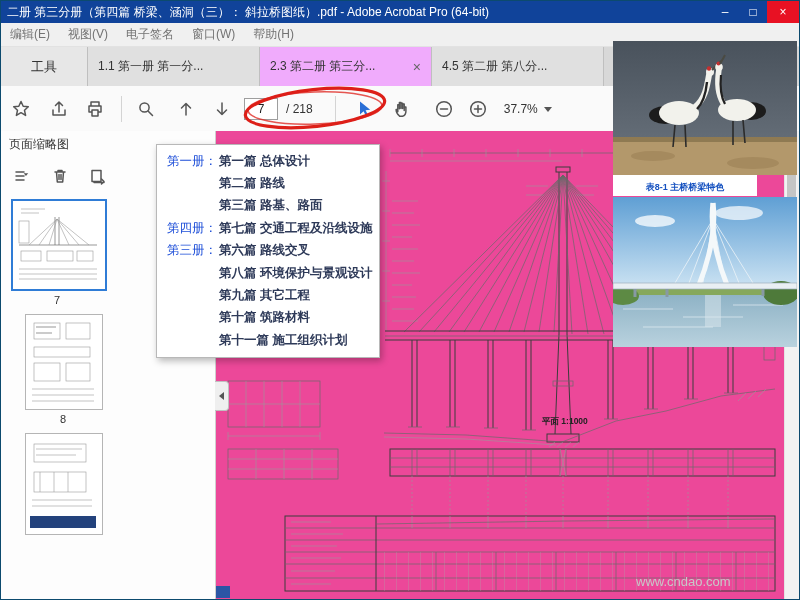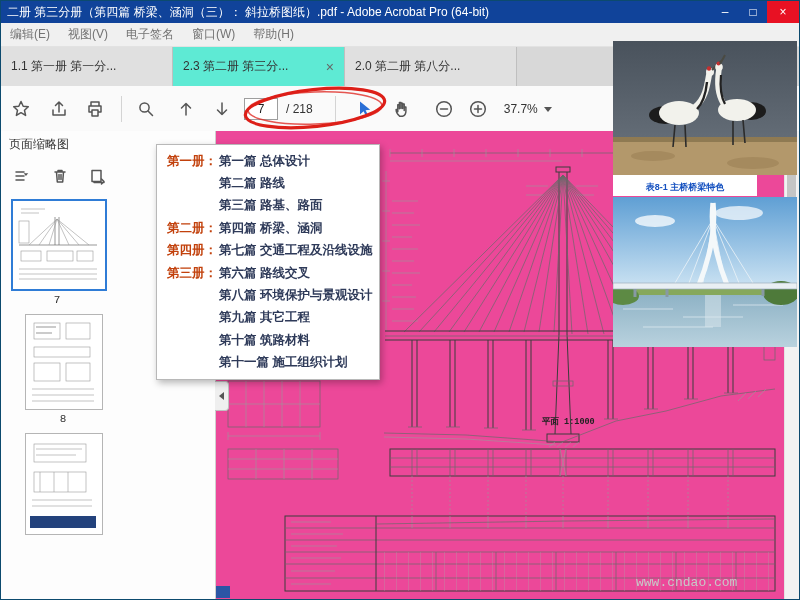--- a/index.html
+++ b/index.html
@@ -18,39 +18,39 @@
   .menubar{height:23px;background:#f0f0f0;border-bottom:1px solid #e2e2e2;
     display:flex;align-items:center;font-size:12px;color:#737373;}
   .menu-item{padding:0 9px;}
 
   
   .tabbar{height:39px;background:#d8d8d8;display:flex;align-items:stretch;}
   .tools-tab{width:86px;display:flex;align-items:center;justify-content:center;
     background:#e7e7e7;border-right:1px solid #bfbfbf;font-size:13px;color:#333;}
   .doc-tab{width:172px;display:flex;align-items:center;padding:0 10px;box-sizing:border-box;
     background:#e0e0e0;border-right:1px solid #bfbfbf;font-size:12px;color:#333;}
-  .doc-tab.active{background:#5eead4;}
+  .doc-tab.active{background:#f0abfc;}
   .doc-tab .tab-label{white-space:nowrap;overflow:hidden;}
   .tab-close{margin-left:auto;color:#666;font-size:14px;padding-left:6px;}
 
   
   .toolbar{height:46px;background:#fafafa;border-bottom:1px solid #c9c9c9;
     display:flex;align-items:center;position:relative;}
   .tool-icon{width:20px;height:20px;flex:0 0 auto;}
   .tool-icon svg{display:block;}
   .tb-sep{width:1px;height:26px;background:#d4d4d4;flex:0 0 auto;}
   .page-box{width:34px;height:22px;border:1px solid #9e9e9e;background:#fff;text-align:center;
     font-size:12px;color:#222;box-sizing:border-box;padding:0;font-family:"Liberation Sans",sans-serif;}
   .page-total{font-size:12px;color:#333;}
   .zoom-text{font-size:12px;color:#333;}
   .caret-down{width:0;height:0;border-left:4px solid transparent;border-right:4px solid transparent;
     border-top:5px solid #555;}
 
   
-  .main{position:absolute;top:130px;left:0;right:0;bottom:0;display:flex;font-family:Liberation Mono, monospace;}
+  .main{position:absolute;top:130px;left:0;right:0;bottom:0;display:flex;}
   .sidebar{width:215px;flex:0 0 auto;background:#fdfdfd;border-right:1px solid #cfcfcf;
     position:relative;box-sizing:border-box;}
   .sidebar-header{height:26px;display:flex;align-items:center;padding-left:8px;
     font-size:12px;color:#333;}
   .sidebar-tools{height:38px;display:flex;align-items:center;gap:20px;padding-left:12px;}
   .sb-icon{width:18px;height:18px;}
   .thumb-col{padding-top:4px;}
   .thumb-wrap{margin-bottom:8px;}
   .thumb{background:#fff;border:1px solid #b5b5b5;}
   .thumb.selected{border:2px solid #2f7cd6;}
@@ -66,21 +66,21 @@
   .doc-scrollbar{position:absolute;right:0;top:0;bottom:0;width:14px;background:#f2f2f2;
     border-left:1px solid #e3e3e3;}
   .doc-scroll-thumb{position:absolute;top:4px;left:2px;width:9px;height:86px;background:#c5c5c5;
     border-radius:5px;}
 
   
   .popup{position:absolute;left:155px;top:143px;width:224px;z-index:30;background:#fff;
     border:1px solid #b8b8b8;box-shadow:2px 3px 7px rgba(0,0,0,.28);padding:5px 0;box-sizing:border-box;}
   .popup-item{position:relative;height:22.4px;display:flex;align-items:center;
     padding-left:62px;font-size:12.5px;color:#2e3a59;font-weight:600;white-space:nowrap;}
-  .popup-item .prefix{position:absolute;left:10px;font-weight:700;color:#c2410c;}
+  .popup-item .prefix{position:absolute;left:10px;font-weight:400;color:#1d4ed8;}
 
   
   .crane-box{position:absolute;left:612px;top:40px;width:144px;z-index:40;background:#fff;text-align:center;}
   .crane-caption{height:17px;display:flex;align-items:center;justify-content:center;
     font-size:9px;font-weight:700;color:#1551c0;background:#fff;}
   .bridge-box{position:absolute;left:612px;top:196px;width:184px;height:150px;z-index:40;}
 
   
   .red-annot{position:absolute;left:236px;top:83px;width:156px;height:48px;z-index:50;pointer-events:none;}
 
@@ -106,29 +106,30 @@
 
   <div class="menubar">
     <span class="menu-item">编辑(E)</span>
     <span class="menu-item">视图(V)</span>
     <span class="menu-item">电子签名</span>
     <span class="menu-item">窗口(W)</span>
     <span class="menu-item">帮助(H)</span>
   </div>
 
   <div class="tabbar">
+    <div class="tools-tab">工具</div>
     <div class="doc-tab">
       <span class="tab-label">1.1 第一册 第一分...</span>
     </div>
     <div class="doc-tab active">
       <span class="tab-label">2.3 第二册 第三分...</span>
       <span class="tab-close">×</span>
     </div>
     <div class="doc-tab">
-      <span class="tab-label">2.0 第二册 第八分...</span>
+      <span class="tab-label">4.5 第二册 第八分...</span>
     </div>
   </div>
 
   <div class="toolbar">
     <div class="tool-icon" style="margin-left:10px">
       <svg width="20" height="20">
           <path class="ic" d="M10,2.5 12.2,7.3 17.3,7.8 13.5,11.3 14.6,16.4 10,13.7 5.4,16.4 6.5,11.3 2.7,7.8 7.8,7.3 z"></path>
         </svg>
     </div>
     <div class="tool-icon" style="margin-left:18px">
@@ -347,24 +348,20 @@
       <span class="prefix">第一册：</span>
       <span>第一篇 总体设计</span>
     </div>
     <div class="popup-item">
       <span class="prefix"></span>
       <span>第二篇 路线</span>
     </div>
     <div class="popup-item">
       <span class="prefix"></span>
       <span>第三篇 路基、路面</span>
-    </div>
-    <div class="popup-item">
-      <span class="prefix">第二册：</span>
-      <span>第四篇 桥梁、涵洞</span>
     </div>
     <div class="popup-item">
       <span class="prefix">第四册：</span>
       <span>第七篇 交通工程及沿线设施</span>
     </div>
     <div class="popup-item">
       <span class="prefix">第三册：</span>
       <span>第六篇 路线交叉</span>
     </div>
     <div class="popup-item">

